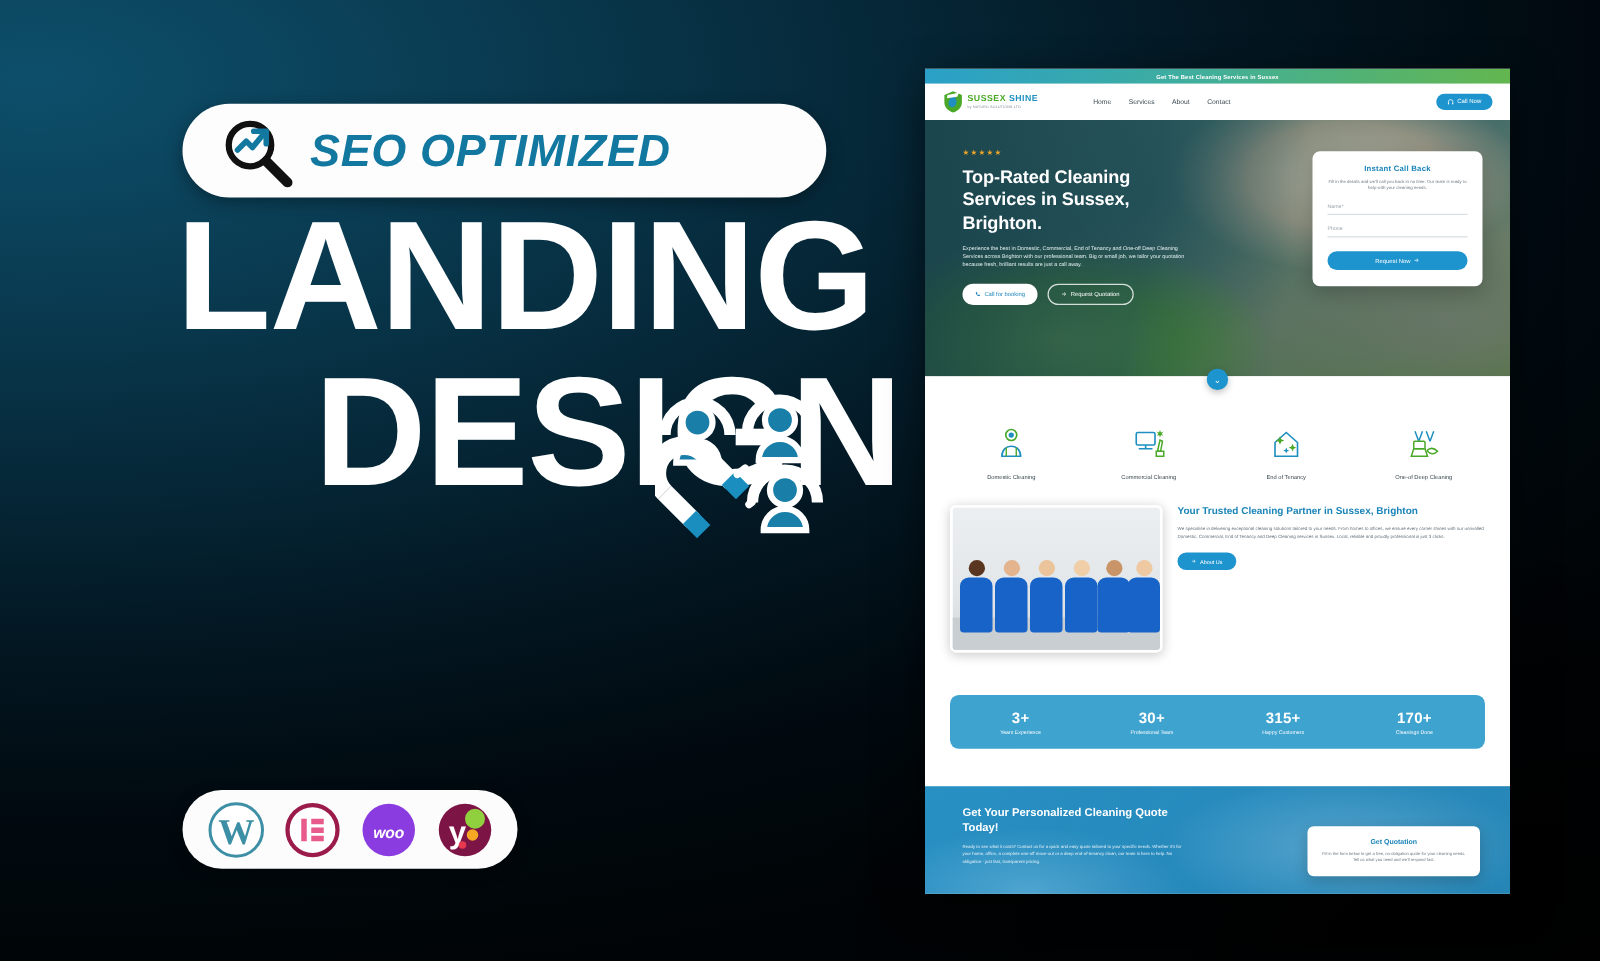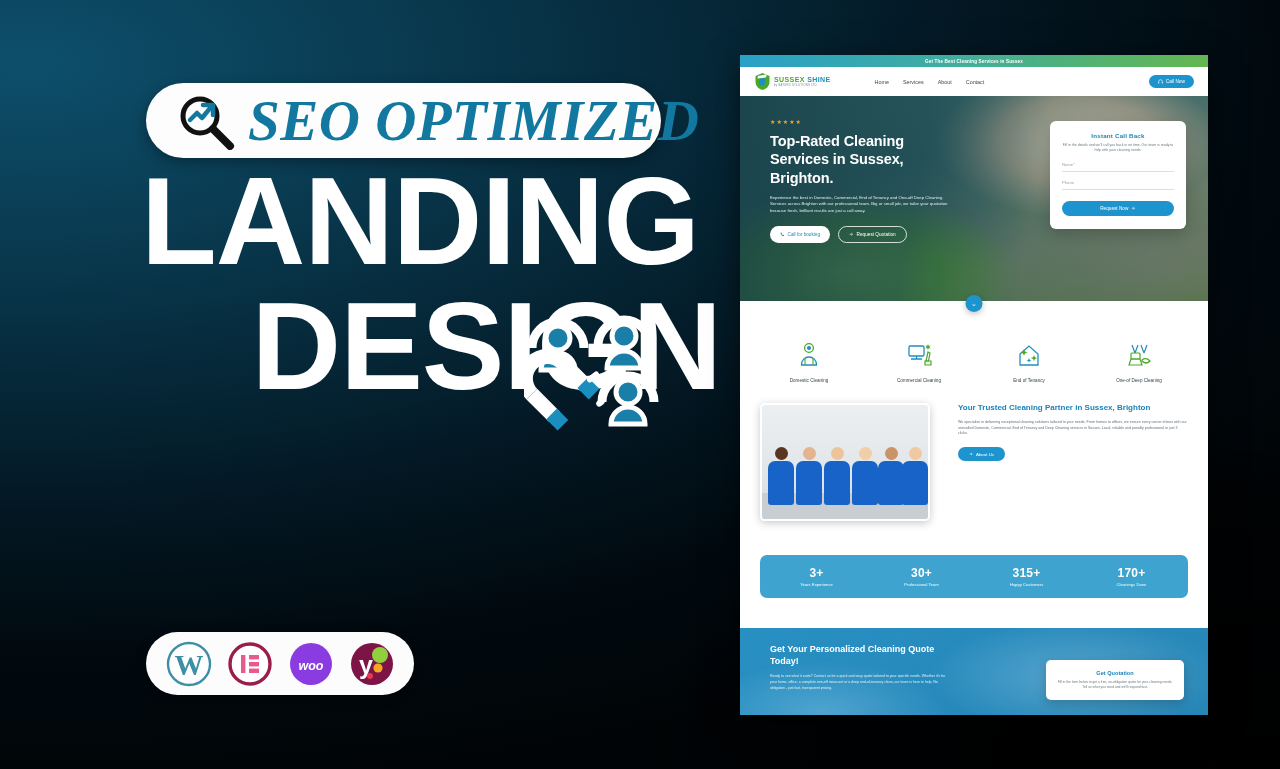--- a/index.html
+++ b/index.html
@@ -27,22 +27,22 @@
     position:absolute; left:146px; top:83px;
     width:515px; height:75px;
     background:#fdfdfd;
     border-radius:40px;
     display:flex; align-items:center;
     padding-left:30px;
     box-shadow:0 4px 14px rgba(0,0,0,.35);
   }
   .seo-pill .glyph { width:62px; height:58px; flex:none; margin-right:10px; }
   .seo-pill .txt {
-    font-size:57px; font-weight:bold; font-style:italic;
-    color:#1278a0; letter-spacing:.5px; white-space:nowrap;font-family:Liberation Serif, serif;
+    font-size:36px; font-weight:bold; font-style:italic;
+    color:#1278a0; letter-spacing:.5px; white-space:nowrap;
   }
 
   .bigtitle {
     position:absolute; left:141px; top:160px;
     width:580px;
     color:#fff;
     font-weight:bold;
     font-size:124px;
     line-height:.99;
     letter-spacing:-1px;
@@ -167,21 +167,21 @@
     box-shadow:0 2px 6px rgba(0,0,0,.25);
   }
 
   
   .services { display:flex; padding:40px 14px 16px; background:#fff; }
   .svc { flex:1; text-align:center; }
   .svc .ico { width:28px; height:28px; margin:0 auto; }
   .svc .lbl { font-size:4.6px; color:#37464e; margin-top:5px; }
 
   
-  .about { display:flex; gap:28px; padding:4px 20px 0; background:#fff; align-items:flex-start; }
+  .about { display:flex; gap:12px; padding:4px 20px 0; background:#fff; align-items:flex-start; }
   .aboutimg {
     width:170px; height:118px; border-radius:5px; flex:none;
     border:2.5px solid #fff;
     box-shadow:0 2px 9px rgba(0,0,0,.22);
     overflow:hidden; position:relative;
     background:linear-gradient(180deg,#eceff1 0%,#e2e6e9 60%,#d3d8dc 100%);
   }
   .aboutimg .floor { position:absolute; left:0; right:0; bottom:0; height:26px; background:#c9ced2; }
   .person { position:absolute; bottom:14px; }
   .person .head { width:13px; height:13px; border-radius:50%; margin:0 auto 1px; }

